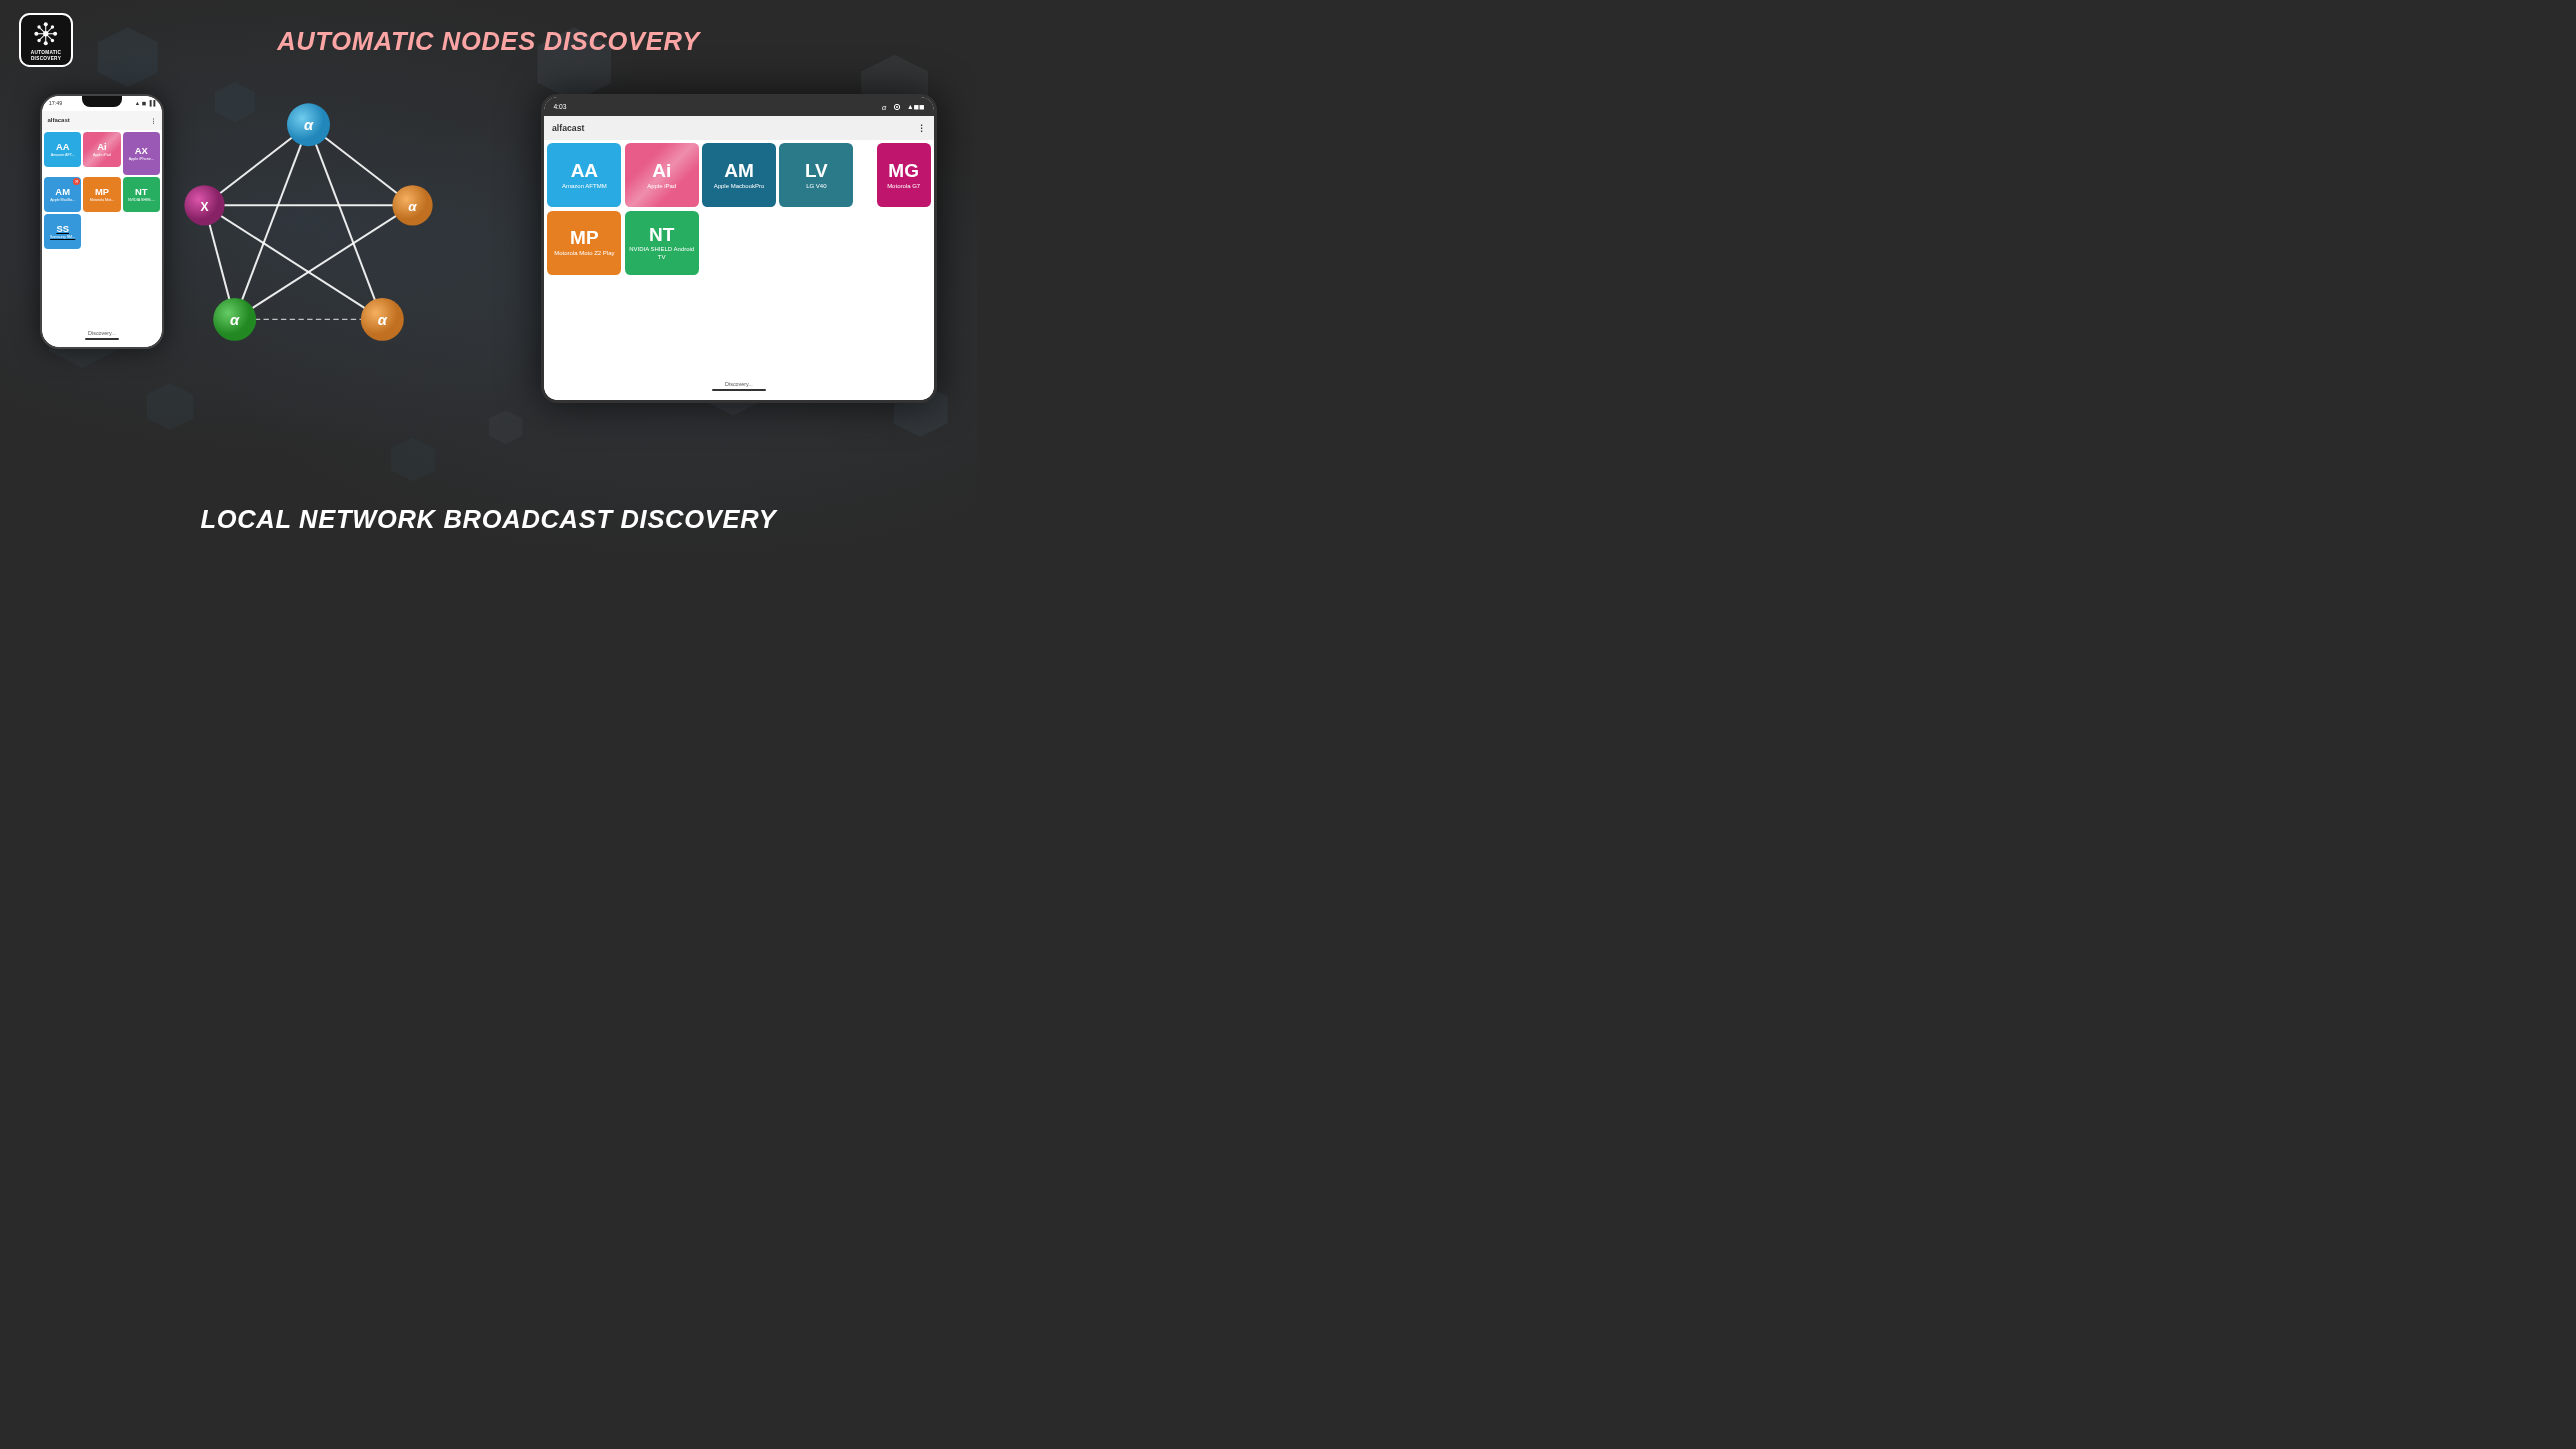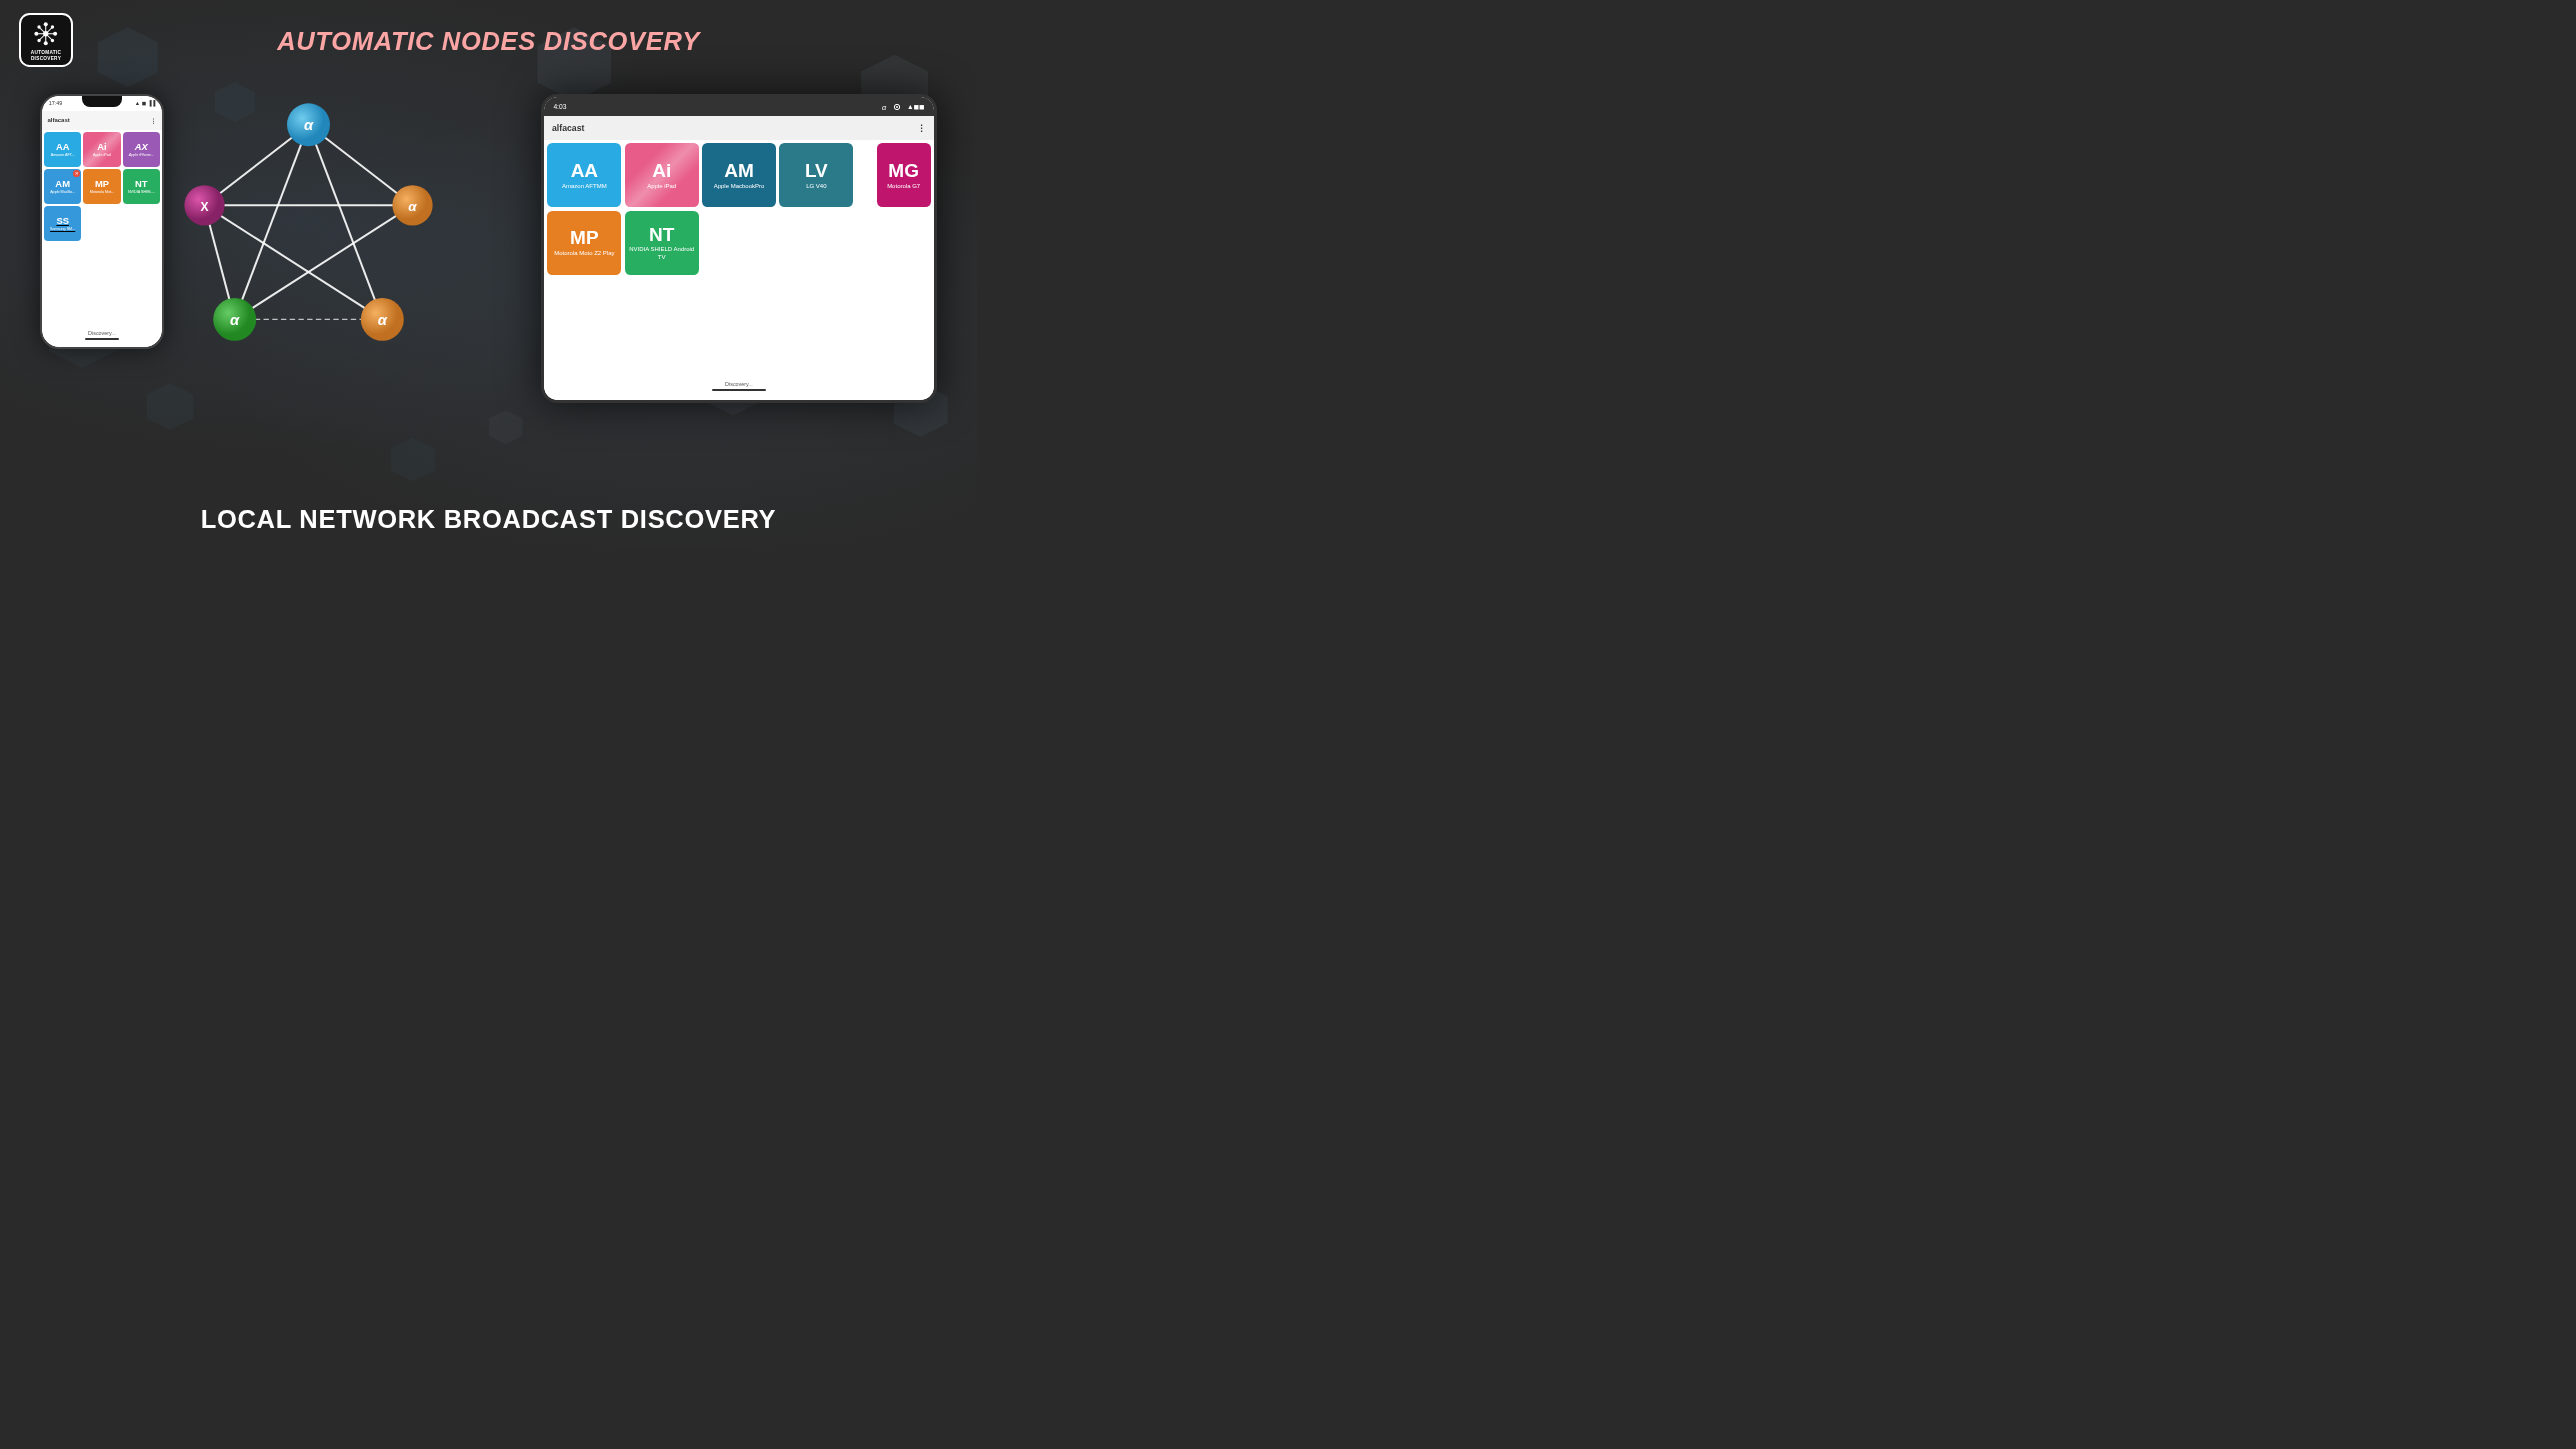--- a/index.html
+++ b/index.html
@@ -87,20 +87,21 @@
 
     
     .title-bottom {
       position: absolute;
       bottom: 13.4px;
       left: 50%;
       transform: translateX(-50%);
       color: white;
       font-size: 25.5px;
       font-weight: 900;
+      font-style: italic;
       text-align: center;
       letter-spacing: 0.7px;
       white-space: nowrap;
     }
 
     
     .network-area {
       position: absolute;
       top: 81px;
       left: 181px;
@@ -200,21 +201,21 @@
     .device-tile .name {
       font-size: 3.7px;
       color: white;
       text-align: center;
       margin-top: 1.3px;
       line-height: 1.1;
     }
 
     .tile-aa { background: #29aae2; height: 35px; }
     .tile-ai { background: #e85c8a; height: 35px; }
-    .tile-ax { background: #9b59b6; height: 35px; font-style: italic; }
+    .tile-ax { background: #9b59b6; height: 43px; }
     .tile-am { background: #3498db; height: 35px; position: relative; }
     .tile-mp { background: #e67e22; height: 35px; }
     .tile-nt { background: #27ae60; height: 35px; }
     .tile-ss { background: #3498db; height: 35px; text-decoration: underline; }
 
     .close-badge {
       position: absolute;
       top: 1.3px;
       right: 1.3px;
       width: 6.7px;

